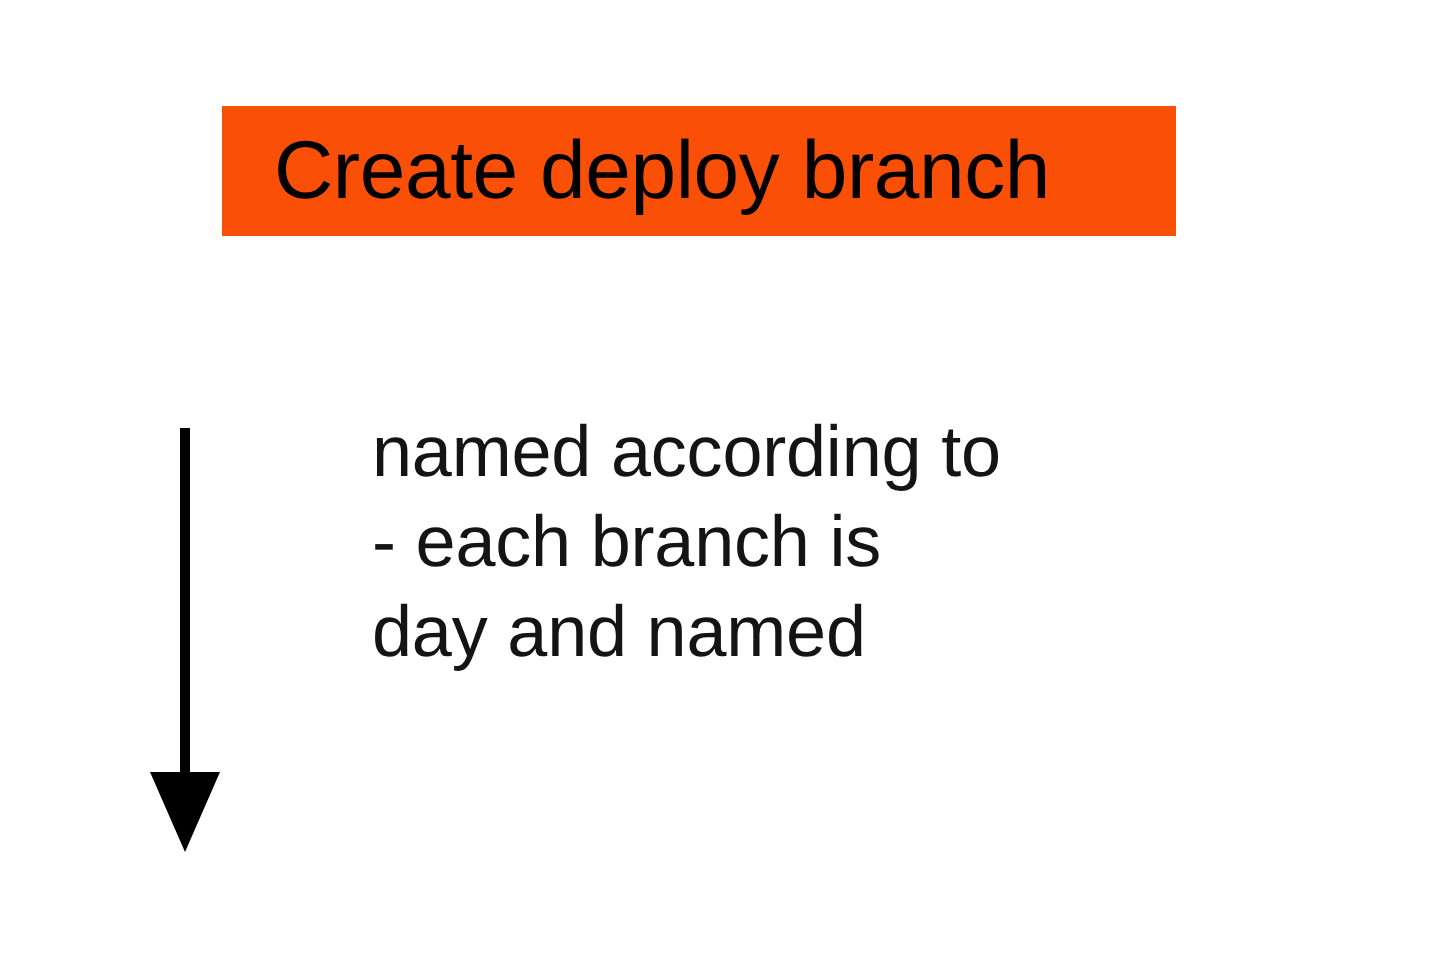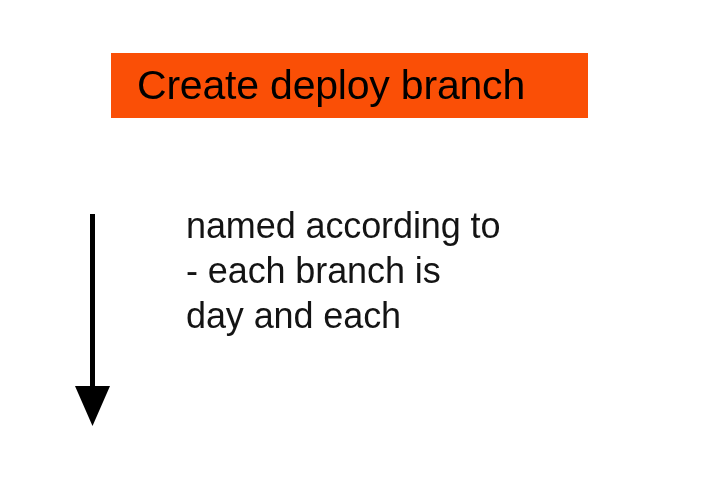--- a/index.html
+++ b/index.html
@@ -87,16 +87,16 @@
   <div id="down-arrow">
     <svg width="42" height="216" viewBox="0 0 42 216" xmlns="http://www.w3.org/2000/svg">
       <rect x="18" y="0" width="5" height="178" fill="#000000"></rect>
       <polygon points="3,172 38,172 20.5,212" fill="#000000"></polygon>
     </svg>
   </div>
 
   <div id="body-text">
     <span class="body-line">named according to</span>
     <span class="body-line">- each branch is</span>
-    <span class="body-line">day and each</span>
+    <span class="body-line">day and named</span>
   </div>
 
 </div>
 
 </body></html>

